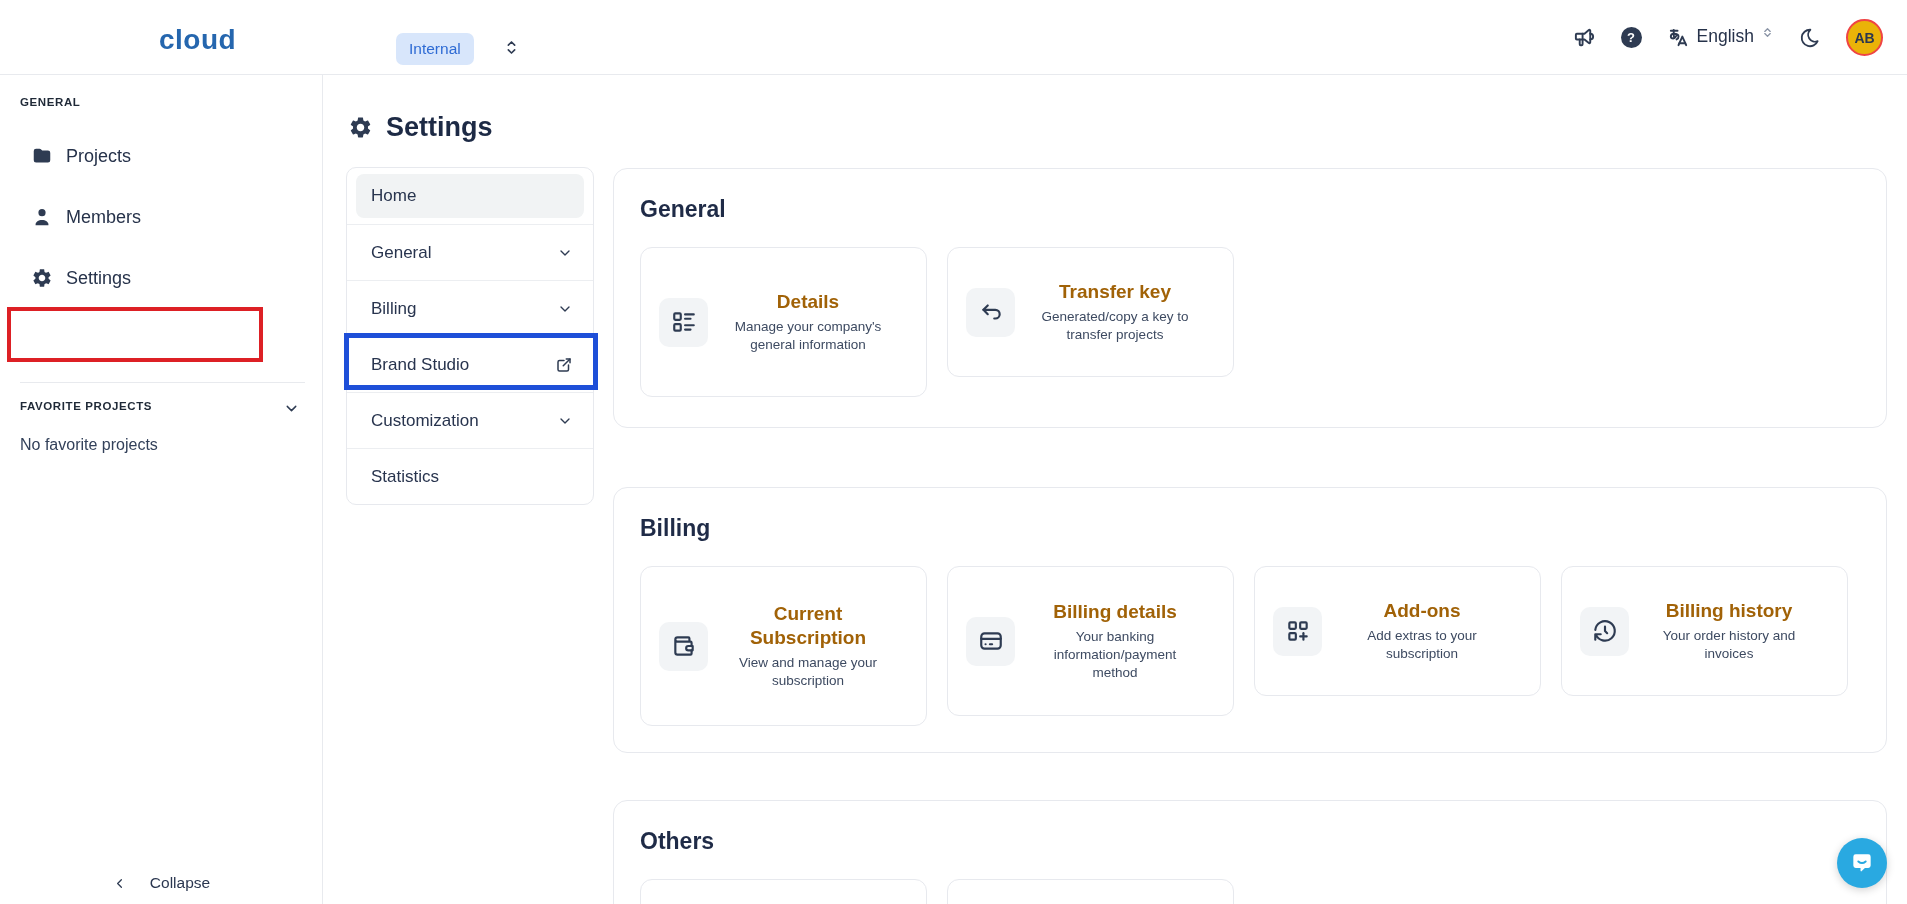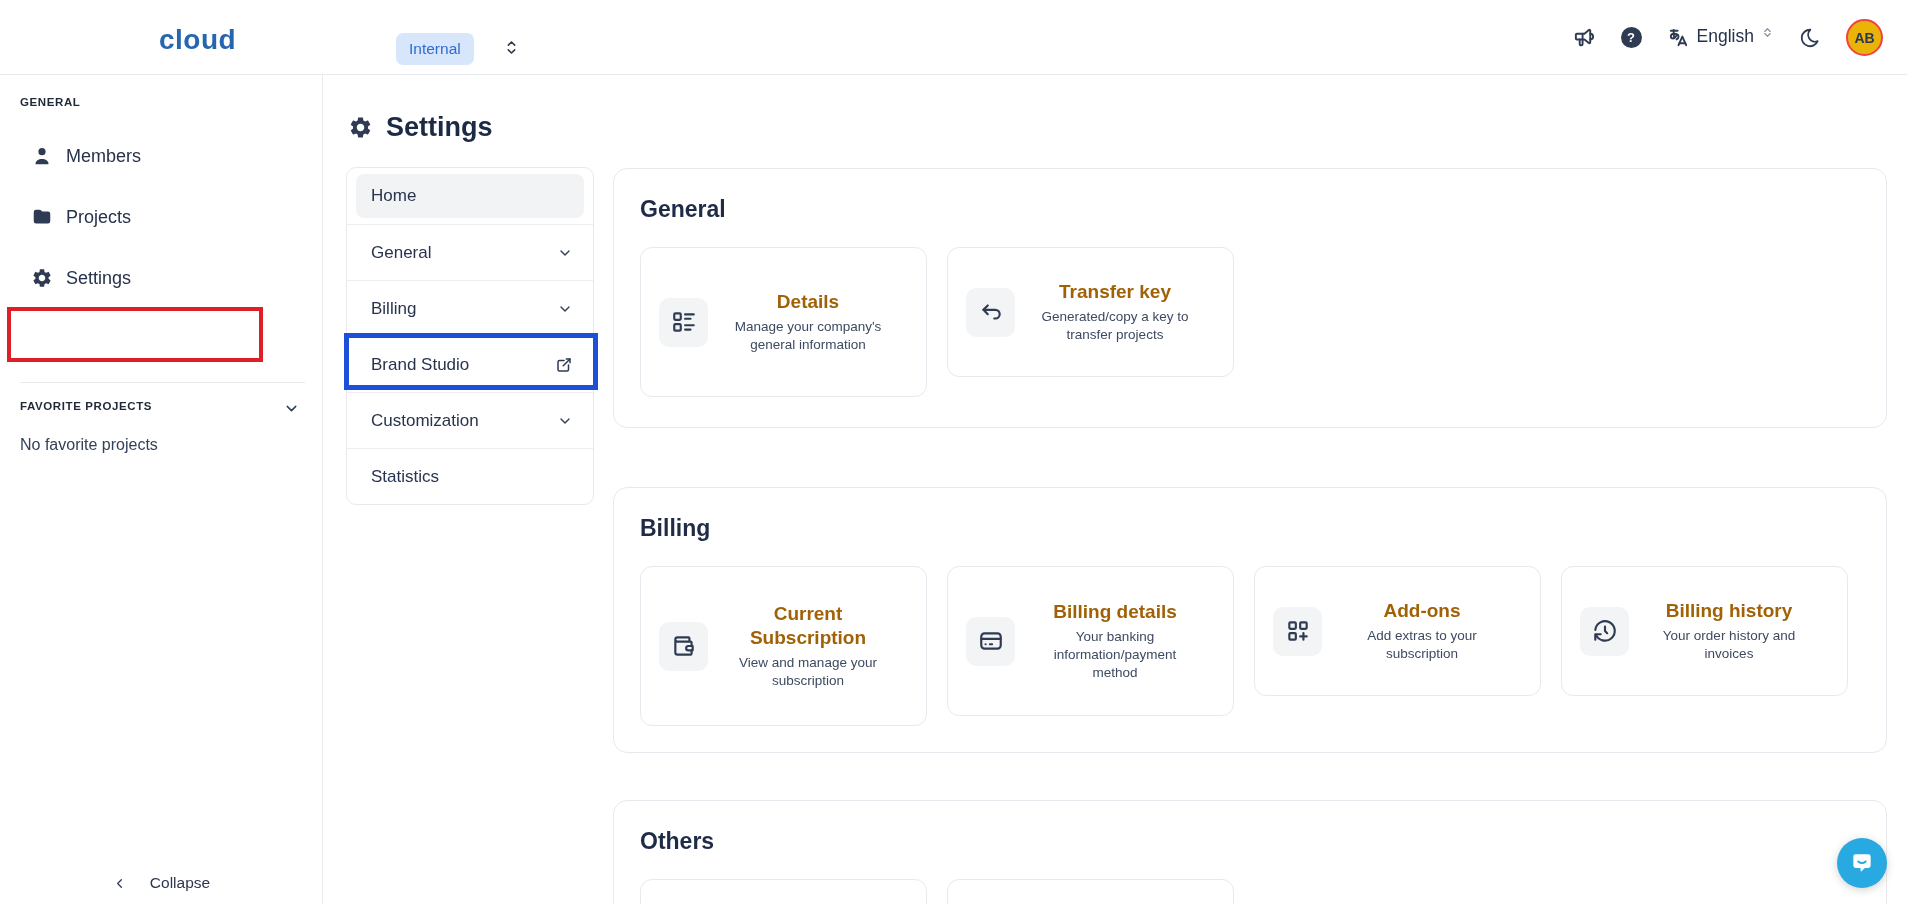--- a/index.html
+++ b/index.html
@@ -137,30 +137,30 @@
       <span id="avatar">AB</span>
     </div>
   </div>
 
   <div id="sidebar">
     <div id="general-label" class="side-section-label">GENERAL</div>
 
     <div id="side-items">
       <div class="side-item">
         <svg width="22" height="22" viewBox="0 0 24 24">
+          <path class="fill-ic" d="M3 6.5A2.5 2.5 0 0 1 5.5 4h3.9a2 2 0 0 1 1.4.6L12.2 6h6.3A2.5 2.5 0 0 1 21 8.5v8a2.5 2.5 0 0 1-2.5 2.5h-13A2.5 2.5 0 0 1 3 16.5v-10z"></path>
+        </svg>
+        <span class="lbl">Projects</span>
+      </div>
+      <div class="side-item">
+        <svg width="22" height="22" viewBox="0 0 24 24">
           <circle class="fill-ic" cx="12" cy="7.3" r="3.9"></circle>
           <path class="fill-ic" d="M5 21v-.8c0-3.1 3.1-5 7-5s7 1.9 7 5v.8H5z"></path>
         </svg>
         <span class="lbl">Members</span>
-      </div>
-      <div class="side-item">
-        <svg width="22" height="22" viewBox="0 0 24 24">
-          <path class="fill-ic" d="M3 6.5A2.5 2.5 0 0 1 5.5 4h3.9a2 2 0 0 1 1.4.6L12.2 6h6.3A2.5 2.5 0 0 1 21 8.5v8a2.5 2.5 0 0 1-2.5 2.5h-13A2.5 2.5 0 0 1 3 16.5v-10z"></path>
-        </svg>
-        <span class="lbl">Projects</span>
       </div>
       <div class="side-item">
         <svg width="22" height="22" viewBox="0 0 24 24">
           <path class="fill-ic" d="M19.14 12.94c.04-.3.06-.61.06-.94 0-.32-.02-.64-.07-.94l2.03-1.58c.18-.14.23-.41.12-.61l-1.92-3.32c-.12-.22-.37-.29-.59-.22l-2.39.96c-.5-.38-1.03-.7-1.62-.94l-.36-2.54c-.04-.24-.24-.41-.48-.41h-3.84c-.24 0-.43.17-.47.41l-.36 2.54c-.59.24-1.13.57-1.62.94l-2.39-.96c-.22-.08-.47 0-.59.22L2.74 8.87c-.12.21-.08.47.12.61l2.03 1.58c-.05.3-.09.63-.09.94s.02.64.07.94l-2.03 1.58c-.18.14-.23.41-.12.61l1.92 3.32c.12.22.37.29.59.22l2.39-.96c.5.38 1.03.7 1.62.94l.36 2.54c.05.24.24.41.48.41h3.84c.24 0 .44-.17.47-.41l.36-2.54c.59-.24 1.13-.56 1.62-.94l2.39.96c.22.08.47 0 .59-.22l1.92-3.32c.12-.22.07-.47-.12-.61l-2.01-1.58zM12 15.6c-1.98 0-3.6-1.62-3.6-3.6s1.62-3.6 3.6-3.6 3.6 1.62 3.6 3.6-1.62 3.6-3.6 3.6z"></path>
         </svg>
         <span class="lbl">Settings</span>
       </div>
     </div>
 
     <div id="red-box"></div>

